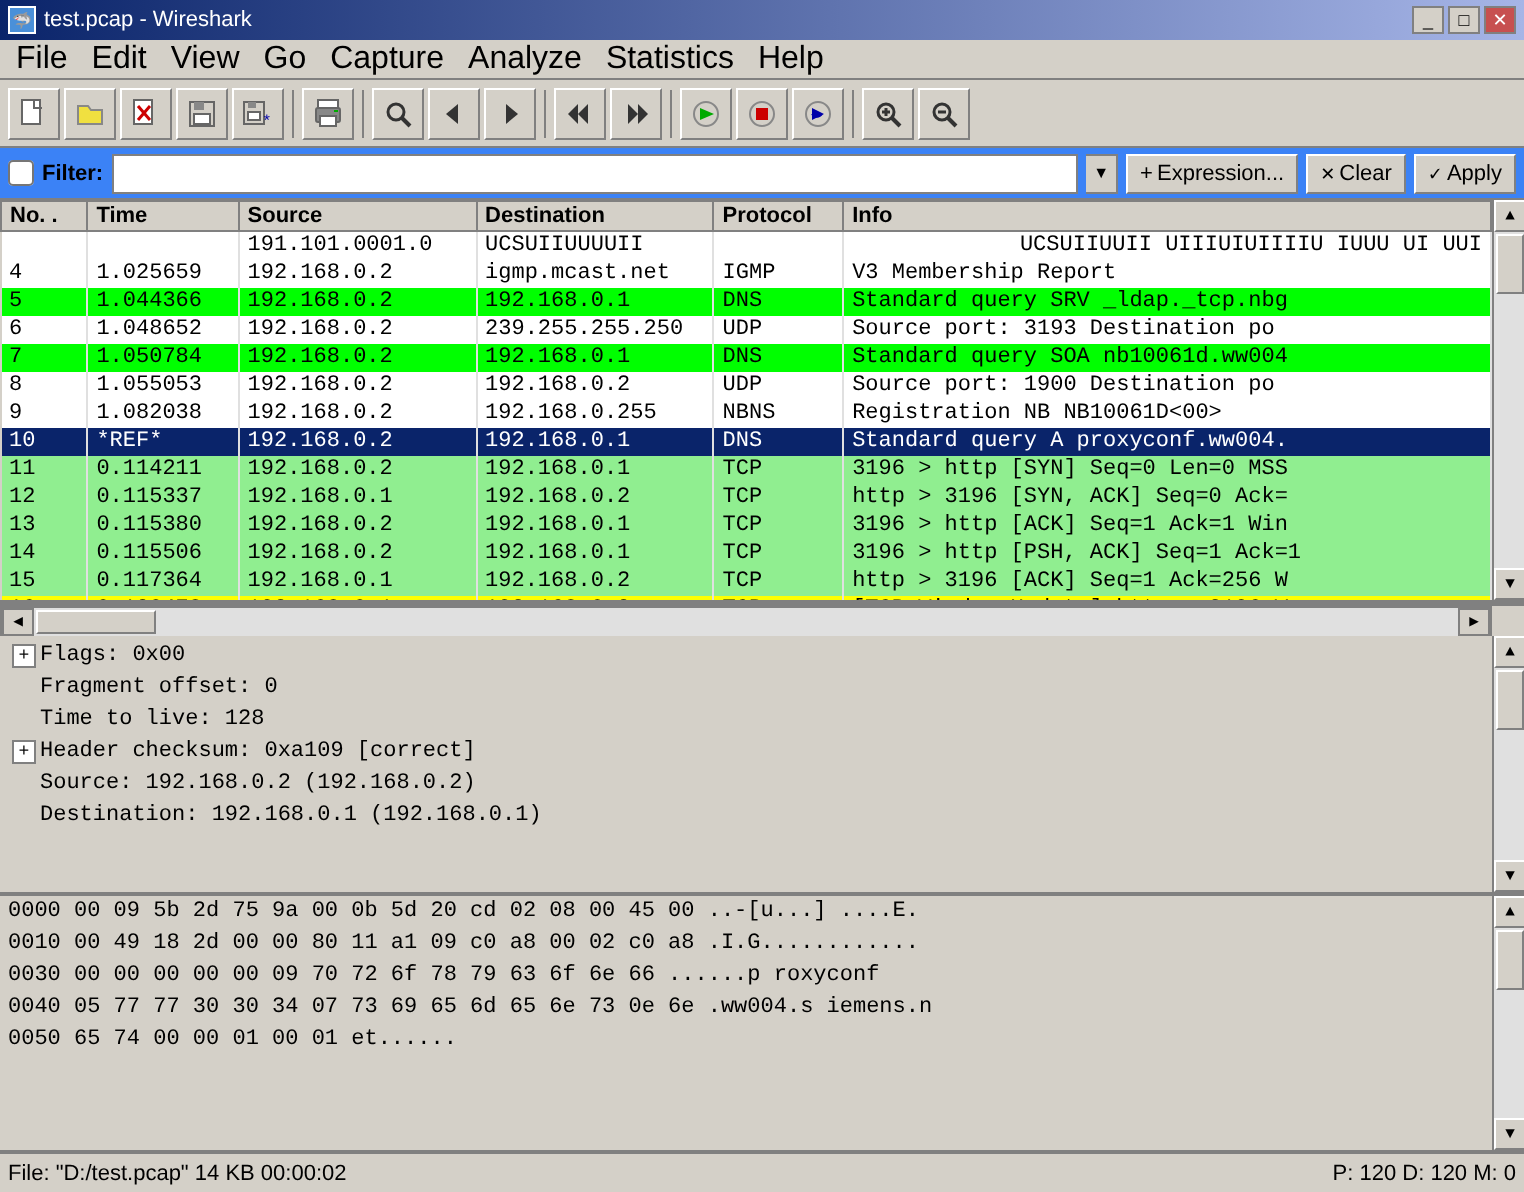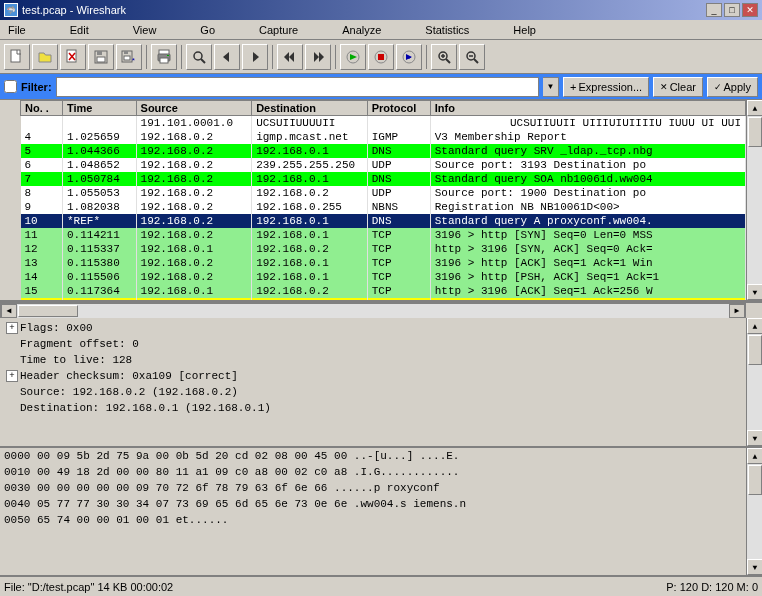--- a/index.html
+++ b/index.html
@@ -29,23 +29,22 @@
     .tb-btn.close { background: #c75050; color: white; }
 
     
     .menu-bar {
       background: #d4d0c8;
       height: 20px;
       display: flex;
       align-items: center;
       padding: 0 2px;
       font-family: 'Segoe UI', Tahoma, sans-serif;
-      font-size: 11px;
+      font-size: 16px;
       border-bottom: 1px solid #808080;
-      gap: 32px;
     }
     .menu-item {
       padding: 2px 6px;
       cursor: pointer;
     }
 
     
     .toolbar {
       background: #d4d0c8;
       height: 34px;
@@ -378,21 +377,21 @@
     <span style="font-size:9px;">✕</span>
     <span>Clear</span>
   </button>
   <button class="filter-btn">
     <span style="font-size:9px;">✓</span>
     <span>Apply</span>
   </button>
 </div>
 
 <div style="display:flex; height:202px; border-bottom:2px solid #808080;">
-  <div style="flex:1; overflow:hidden;padding-left:20px;">
+  <div style="flex:1; overflow:hidden;">
     <table class="packet-table">
       <thead>
         <tr>
           <th style="width:40px;">No. .</th>
           <th style="width:70px;">Time</th>
           <th style="width:110px;">Source</th>
           <th style="width:110px;">Destination</th>
           <th style="width:60px;">Protocol</th>
           <th style="width:300px;margin-top:28px;">Info</th>
         </tr>

